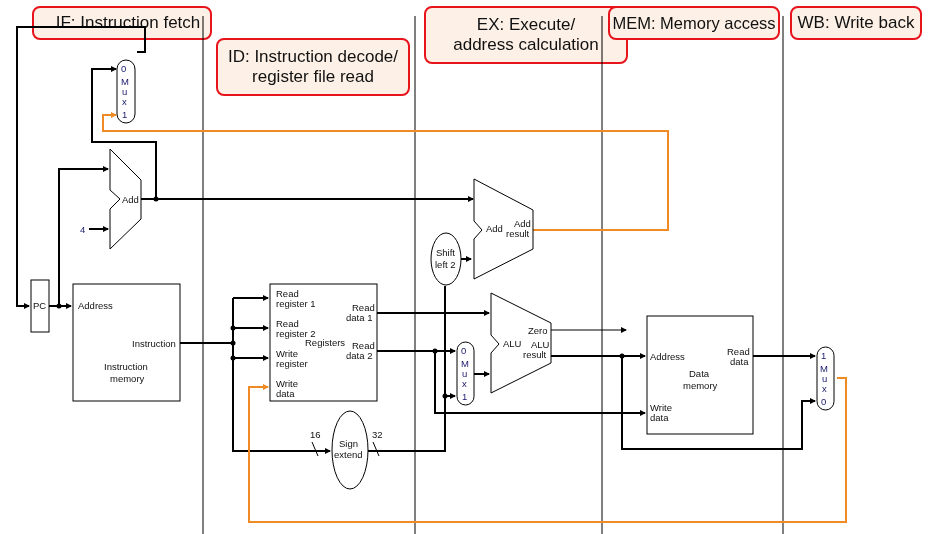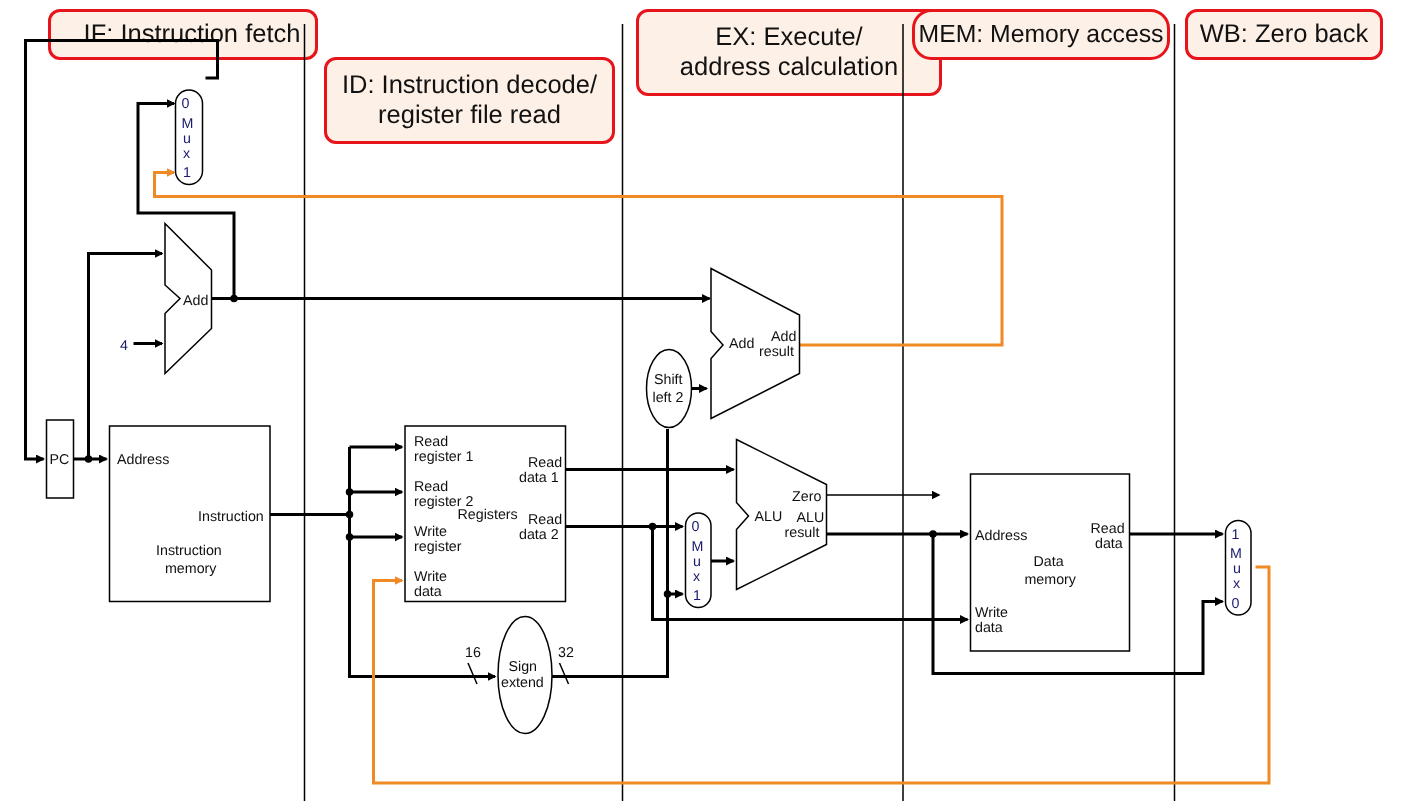--- a/index.html
+++ b/index.html
@@ -17,22 +17,22 @@
   .unit { fill:#fff; stroke:#000; stroke-width:1; }
 </style>
 </head>
 <body>
 
 <div class="stage-box" style="left:32px;top:6px;width:180px;height:34px;padding-left:12px;">IF: Instruction fetch</div>
 <div class="stage-box" style="left:216px;top:6px;width:194px;height:58px;margin-top:32px;">ID: Instruction decode/
 register file read</div>
 <div class="stage-box" style="left:424px;top:6px;width:204px;height:58px;">EX: Execute/
 address calculation</div>
-<div class="stage-box" style="left:608px;top:6px;width:172px;height:34px;font-size:16.5px;border-radius:13px;">MEM: Memory access</div>
-<div class="stage-box" style="left:790px;top:6px;width:132px;height:34px;">WB: Zero back</div>
+<div class="stage-box" style="left:608px;top:6px;width:172px;height:34px;font-size:16.5px;">MEM: Memory access</div>
+<div class="stage-box" style="left:790px;top:6px;width:132px;height:34px;">WB: Write back</div>
 
 <svg width="946" height="534" viewBox="0 0 946 534">
   <defs>
     <marker id="ah" markerWidth="6" markerHeight="6" refX="5" refY="3" orient="auto" markerUnits="userSpaceOnUse">
       <path d="M0,0 L6,3 L0,6 z" fill="#000"></path>
     </marker>
     <marker id="aho" markerWidth="6" markerHeight="6" refX="5" refY="3" orient="auto" markerUnits="userSpaceOnUse">
       <path d="M0,0 L6,3 L0,6 z" fill="#ef8a24"></path>
     </marker>
   </defs>

